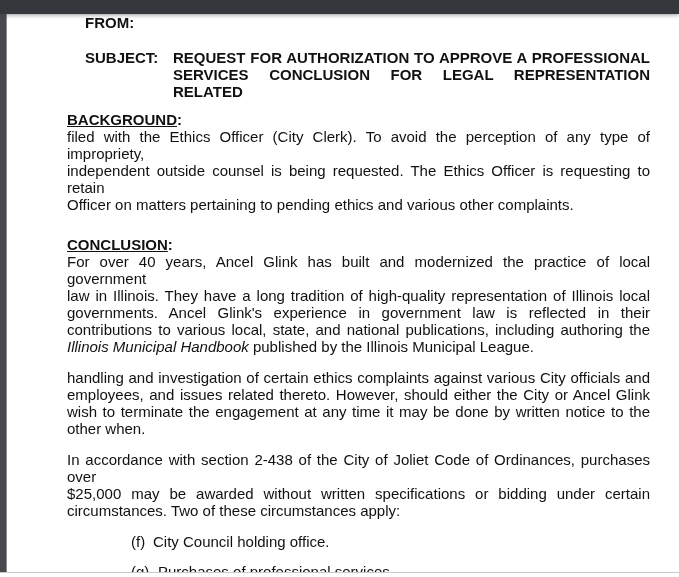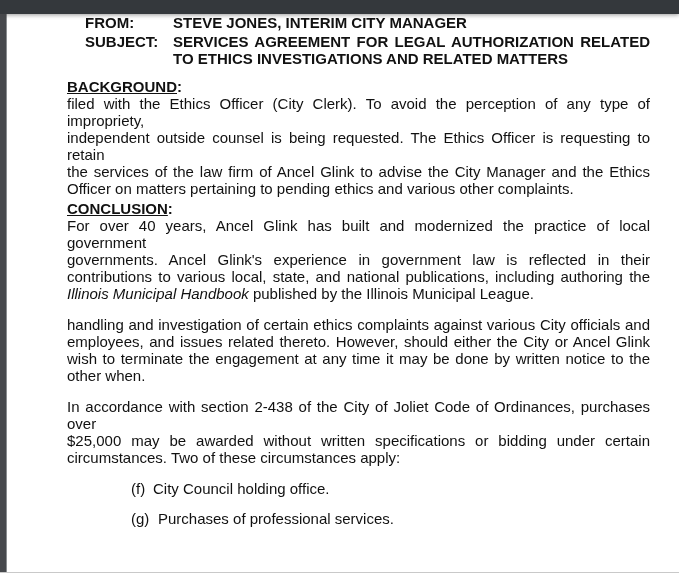--- a/index.html
+++ b/index.html
@@ -62,27 +62,27 @@
   }
   .mrow .lbl {
     flex: 0 0 106px;
     box-sizing: border-box;
     padding-left: 18px;
   }
   .mrow .val {
     width: 477px;
   }
   .mrow-from { margin-top: 0; }
-  .mrow-subject { margin-top: 2px; }
+  .mrow-subject { margin-top: 18px; }
   .heading {
     font-weight: bold;
   }
   .heading .u { text-decoration: underline; }
   .h-bg { margin-top: 11px; }
-  .h-concl { margin-top: 3px; }
+  .h-concl { margin-top: 23px; }
   .para { }
   .mt14 { margin-top: 14px; }
   .mt13 { margin-top: 13px; }
   .li {
     display: flex;
     margin-left: 64px;
     width: 519px;
   }
   .li .marker {
     flex: 0 0 22px;
@@ -99,48 +99,47 @@
 <body>
 
 <div class="topbar"></div>
 <div class="leftgutter"></div>
 <div class="bottomedge"></div>
 
 <div class="content">
 
   <div class="mrow mrow-from">
     <span class="lbl">FROM:</span>
-    <span class="val">STEVE JONES, INTERIM CITY MANAGER</span>
   </div>
 
   <div class="mrow mrow-subject">
     <span class="lbl">SUBJECT:</span>
     <span class="val">
-      <span class="ln j" style="display:block">SERVICES AGREEMENT FOR LEGAL AUTHORIZATION RELATED</span>
-      <span class="ln" style="display:block">TO ETHICS INVESTIGATIONS AND RELATED MATTERS</span>
+      <span class="ln j" style="display:block">REQUEST FOR AUTHORIZATION TO APPROVE A PROFESSIONAL</span>
+      <span class="ln j" style="display:block">SERVICES CONCLUSION FOR LEGAL REPRESENTATION RELATED</span>
     </span>
   </div>
 
   <div class="heading h-bg">
     <span class="u">BACKGROUND</span><span>:</span>
   </div>
 
   <div class="para">
     <div class="ln j">filed with the Ethics Officer (City Clerk). To avoid the perception of any type of impropriety,</div>
     <div class="ln j">independent outside counsel is being requested. The Ethics Officer is requesting to retain</div>
-    <div class="ln j">the services of the law firm of Ancel Glink to advise the City Manager and the Ethics</div>
     <div class="ln">Officer on matters pertaining to pending ethics and various other complaints.</div>
   </div>
 
   <div class="heading h-concl">
     <span class="u">CONCLUSION</span><span>:</span>
   </div>
 
   <div class="para">
     <div class="ln j">For over 40 years, Ancel Glink has built and modernized the practice of local government</div>
+    <div class="ln j">law in Illinois. They have a long tradition of high-quality representation of Illinois local</div>
     <div class="ln j">governments. Ancel Glink's experience in government law is reflected in their</div>
     <div class="ln j">contributions to various local, state, and national publications, including authoring the</div>
     <div class="ln"><em>Illinois Municipal Handbook</em><span> published by the Illinois Municipal League.</span></div>
   </div>
 
   <div class="para mt14">
     <div class="ln j">handling and investigation of certain ethics complaints against various City officials and</div>
     <div class="ln j">employees, and issues related thereto. However, should either the City or Ancel Glink</div>
     <div class="ln j">wish to terminate the engagement at any time it may be done by written notice to the</div>
     <div class="ln">other when.</div>

